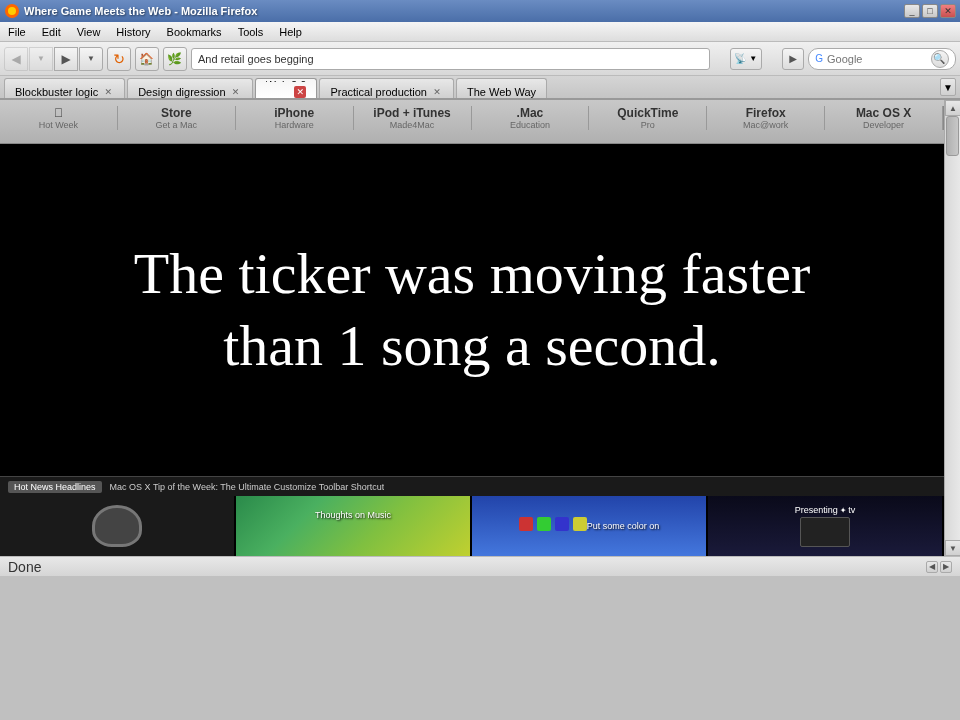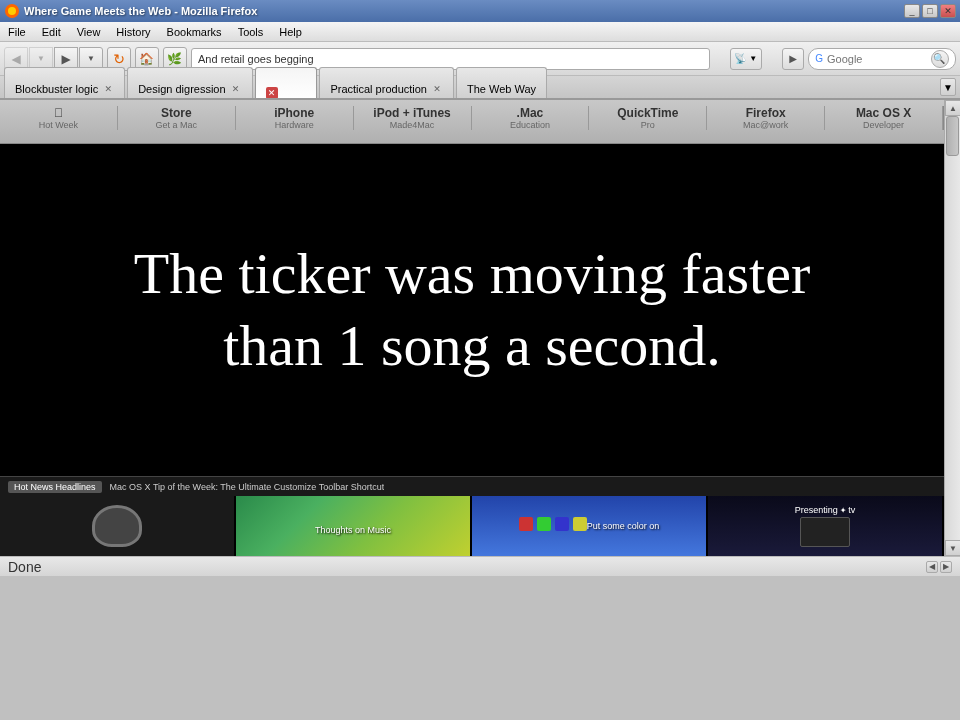--- a/index.html
+++ b/index.html
@@ -104,24 +104,24 @@
       height: 24px;
       display: flex;
       align-items: flex-end;
       padding: 0 4px;
       gap: 2px;
       border-bottom: 2px solid #999;
       flex-shrink: 0;
       position: relative;
     }
     .tab {
-      height: 20px; padding: 15px 10px; font-size: 11px;
+      height: 20px; padding: 0 10px; font-size: 11px;
       border: 1px solid #aaa; border-bottom: none; border-radius: 3px 3px 0 0;
       background: linear-gradient(to bottom, #e8e8e8, #d0d0d0);
-      display: flex; align-items: flex-start; gap: 4px;
+      display: flex; align-items: flex-end; gap: 4px;
       cursor: pointer; max-width: 160px; overflow: hidden;
       white-space: nowrap;
     }
     .tab.active {
       background: linear-gradient(to bottom, #f5f5f5, #ffffff);
       border-color: #999; z-index: 1; flex-direction: column;
     }
     .tab-close {
       width: 12px; height: 12px; border-radius: 2px;
       display: flex; align-items: center; justify-content: center;
@@ -418,21 +418,21 @@
 
       <div class="thumbnail-strip">
 
         <div class="thumb">
           <div class="thumb-bg thumb1-bg" style="display:flex; align-items:center; justify-content:center; width:100%; height:100%; background:#1a1a1a;">
             <div style="width:50px; height:42px; border:3px solid #777; border-radius:50% 50% 40% 40%; background:#444;"></div>
           </div>
         </div>
 
         <div class="thumb">
-          <div class="thumb-bg" style="width:100%; height:100%; background: linear-gradient(135deg, #2a8a4a 0%, #4ab060 30%, #80c040 60%, #c0d030 100%); display:flex; align-items:flex-end; justify-content:center; padding-bottom:19px;">
+          <div class="thumb-bg" style="width:100%; height:100%; background: linear-gradient(135deg, #2a8a4a 0%, #4ab060 30%, #80c040 60%, #c0d030 100%); display:flex; align-items:center; justify-content:center; padding-bottom:19px;">
             <span class="thumb-label" style="position:relative; color:white; font-size:9px; text-shadow:1px 1px 2px #000;">Thoughts on Music</span>
           </div>
         </div>
 
         <div class="thumb">
           <div class="thumb-bg" style="width:100%; height:100%; background: linear-gradient(to bottom, #2244aa, #4477dd); display:flex; flex-direction:row; align-items:center; justify-content:center;">
             <div style="display:flex; gap:4px; margin-bottom:4px;">
               <div style="width:14px; height:14px; border-radius:2px; background:#cc3333;"></div>
               <div style="width:14px; height:14px; border-radius:2px; background:#33cc33;"></div>
               <div style="width:14px; height:14px; border-radius:2px; background:#3333cc;"></div>

